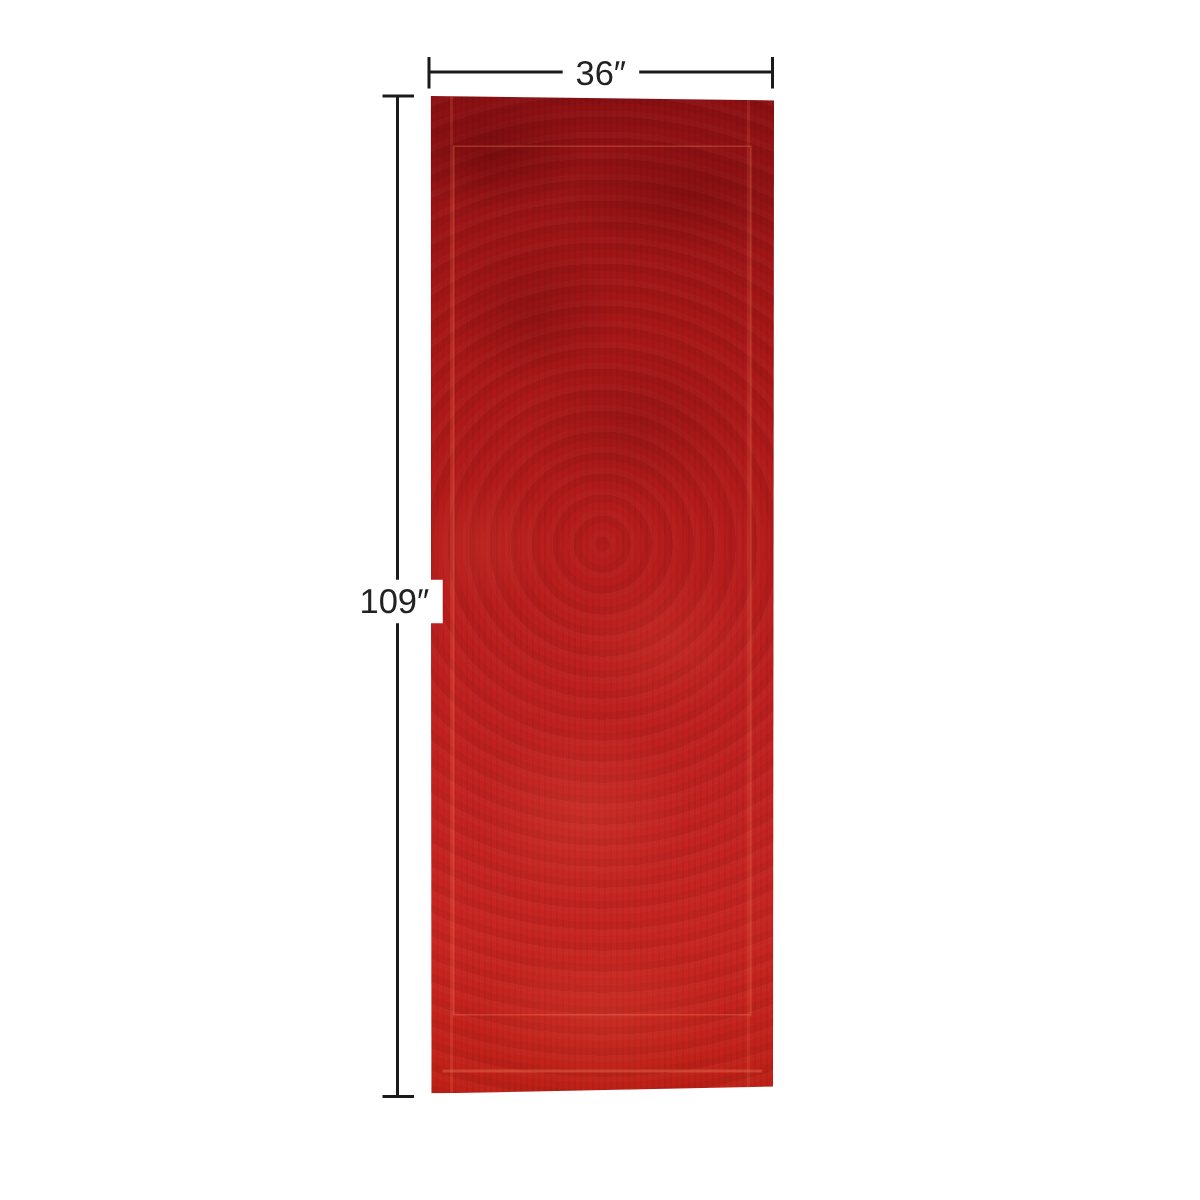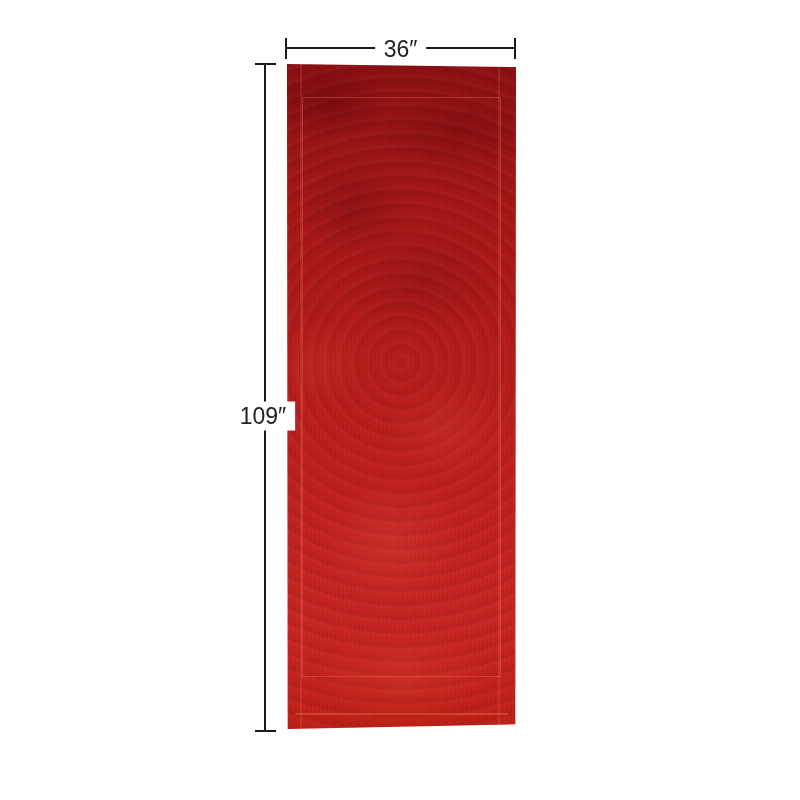--- a/index.html
+++ b/index.html
@@ -131,21 +131,21 @@
     position: absolute;
     left: 0;
     width: 21px;
     height: 2px;
     background: var(--line, #1a1a1a);
   }
   .dim-v .cap-top    { top: 0; }
   .dim-v .cap-bottom { bottom: 0; }
   .dim-v .dim-label {
     left: 50%;
-    top: 353px;
+    top: 338px;
     transform: translate(-54%, -50%);
   }
 </style>
 </head>
 <body>
 
 <div class="canvas">
 
   <div class="rug">
     <div class="rug-inner-border"></div>

